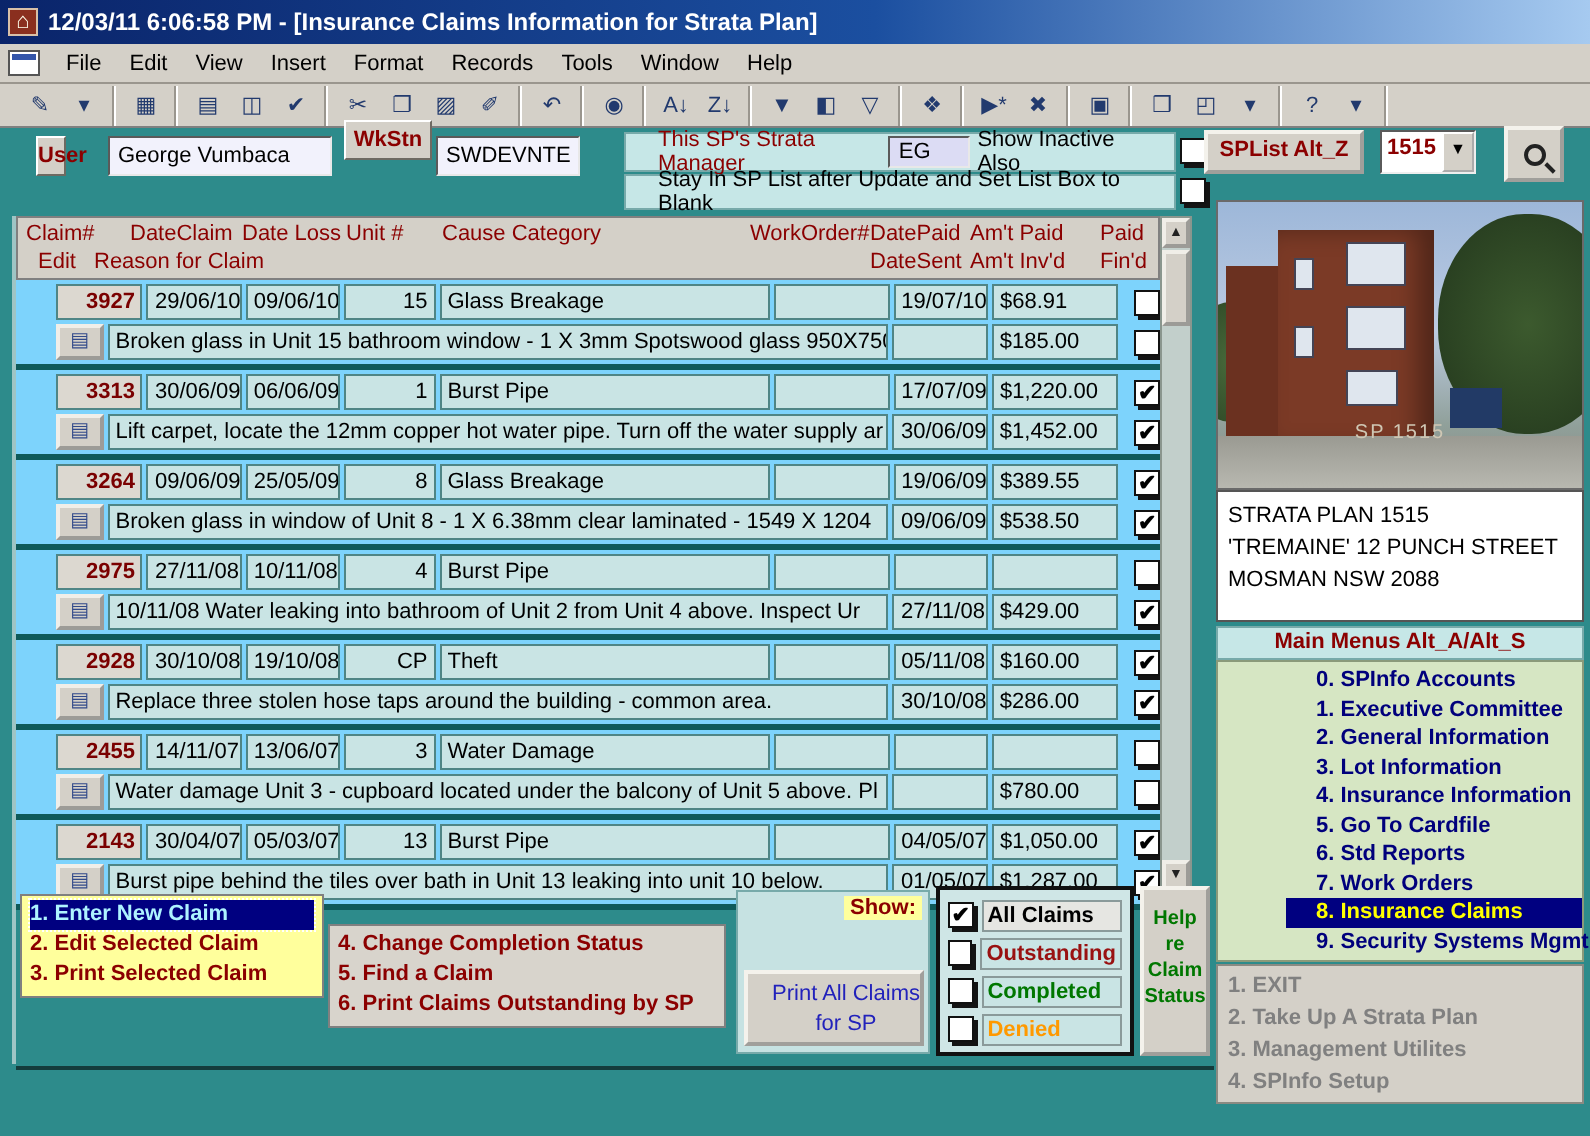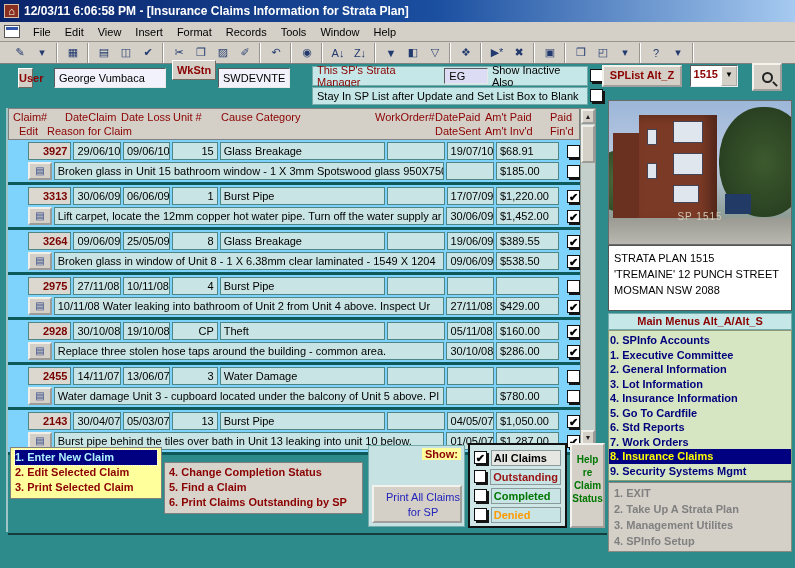--- a/index.html
+++ b/index.html
@@ -26,21 +26,21 @@
     background:#d4d0c8; border-bottom:1px solid #808080; display:flex; align-items:center; padding-left:6px; }
   .tgroup { display:flex; align-items:center; padding:0 3px; border-right:1px solid #9a968e;
     box-shadow:1px 0 0 #fff; margin-right:2px; height:20px; }
   .tbtn { background:#d4d0c8; border:1px solid #d4d0c8; width:22px; height:19px;
     font-size:11px; color:#223a6e; font-family:"Liberation Sans",sans-serif; padding:0; cursor:default; }
   
   .label3d { position:absolute; background:#d4d0c8; border:1px solid; border-color:#fff #6e6a62 #6e6a62 #fff;
     color:#8b0000; font-weight:bold; text-align:center; line-height:18px; }
   .field { position:absolute; background:#f2f2fc; border:1px solid; border-color:#5a5a5a #e8e8e8 #e8e8e8 #5a5a5a;
     line-height:18px; padding:0 4px; color:#000; }
-  .cyanrow { position:absolute; background:#c6e7e7; border:1px solid #7aa; display:flex; align-items:center; padding:0 4px; gap:4px; }
+  .cyanrow { position:absolute; background:#c6e7e7; border:1px solid #7aa; display:flex; align-items:center; padding:0 16px; gap:4px; }
   .cyanrow .red { color:#8b0000; }
   .chk { display:inline-block; width:13px; height:13px; background:#fff; border:1px solid #111;
     box-shadow:2px 2px 0 #141414; font-size:11px; line-height:12px; text-align:center; font-weight:bold; color:#000; }
   .chk-abs { position:absolute; }
   .btn3d { position:absolute; background:#d4d0c8; border:2px outset #f4f2ec; text-align:center; cursor:default; }
   .splist { color:#8b0000; font-weight:bold; line-height:17px; }
   .combo { position:absolute; background:#fff; border:1px solid; border-color:#5a5a5a #eee #eee #5a5a5a; display:flex; }
   .combo .val { flex:1; color:#8b0000; font-weight:bold; text-align:right; padding:2px 3px 0 0; }
   .combo .drop { width:16px; background:#d4d0c8; border:1px outset #fff; font-size:8px; line-height:16px; text-align:center; }
   .magbtn { display:flex; align-items:center; justify-content:center; }
@@ -101,21 +101,21 @@
   .bldg2 { position:absolute; left:4px; top:32px; width:26px; height:92px; background:#6b3120; }
   .tree1 { position:absolute; right:-18px; top:6px; width:90px; height:110px; background:radial-gradient(#3c5a2e,#22361c); border-radius:48%; }
   .tree2 { position:absolute; left:-14px; top:50px; width:40px; height:60px; background:radial-gradient(#47693a,#2b4423); border-radius:50%; }
   .road { position:absolute; bottom:0; left:0; width:100%; height:26px; background:linear-gradient(#9a9a92,#b8b8b0); }
   .caption { position:absolute; bottom:22px; width:100%; text-align:center; color:#cfc7b4; font-size:10px; letter-spacing:1px; }
   .sign { position:absolute; right:40px; bottom:30px; width:26px; height:20px; background:#223a66; }
   .infobox { width:184px; height:66px; background:#fff; border:1px solid #555; padding:4px 5px; line-height:16px; }
   .menuhdr { margin-top:2px; width:184px; height:17px; background:#c6e7e7; border:1px solid #7aa;
     color:#8b0000; font-weight:bold; text-align:center; line-height:15px; }
   .mainmenu { width:184px; background:#d6e6c3; border:1px solid #8a9a7a; padding:2px 0; }
-  .mmitem { color:#00007c; font-weight:bold; line-height:14.5px; padding-left:1px; white-space:nowrap; }
+  .mmitem { color:#00007c; font-weight:bold; line-height:14.5px; padding-left:15px; white-space:nowrap;margin-left:34px; }
   .mmitem.sel { background:#000080; color:#ffff00; }
   .utilmenu { width:184px; background:#d4d0c8; border:1px solid #8a8a82; padding:2px 0; margin-top:1px; }
   .utitem { color:#808080; font-weight:bold; line-height:16px; padding-left:5px; white-space:nowrap; }
 </style>
 </head>
 <body>
 
 <div class="titlebar">
   <span class="app-icon">⌂</span>
   <span class="ttext">12/03/11 6:06:58 PM - [Insurance Claims Information for Strata Plan]</span>

